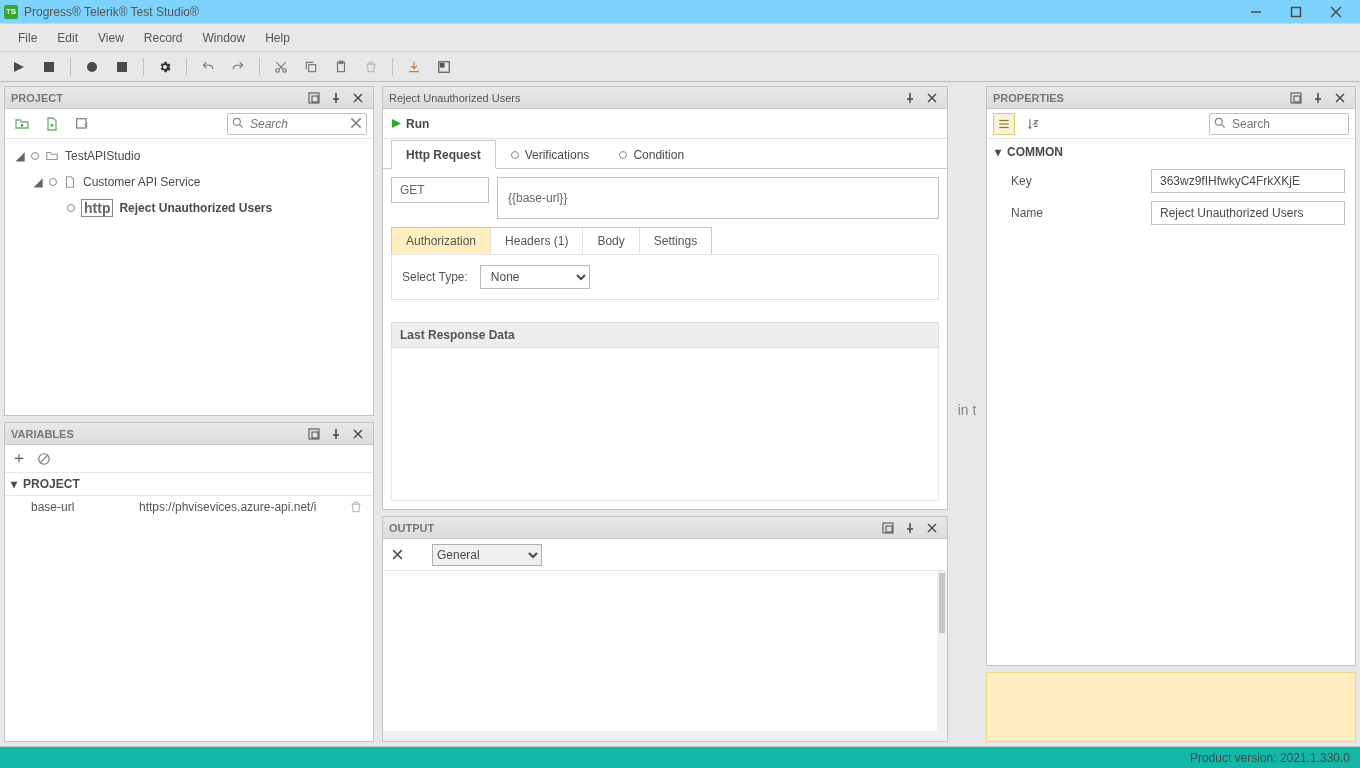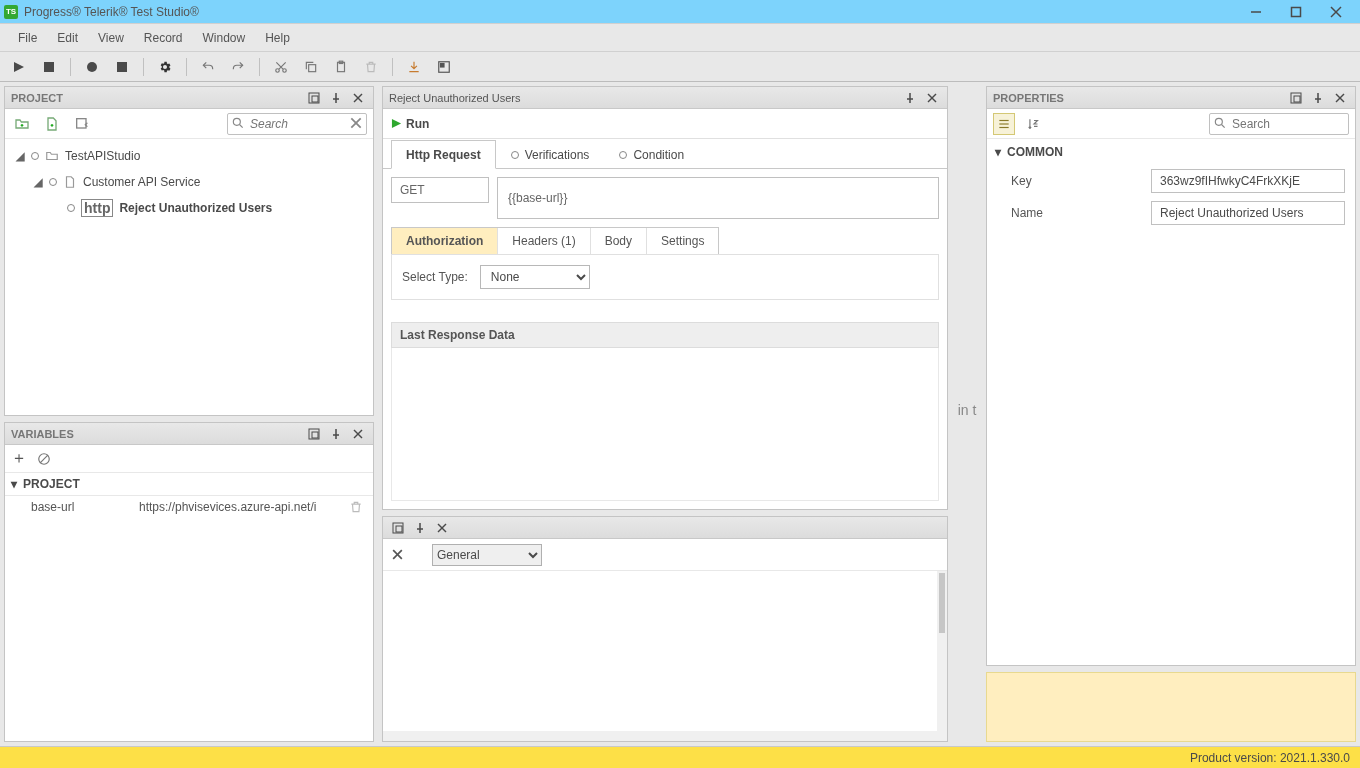--- a/index.html
+++ b/index.html
@@ -58,21 +58,21 @@
 .ed-tabs{display:flex;align-items:center;height:30px;padding:0 8px;gap:0;border-bottom:1px solid #c8c8c8}
 .ed-tab{padding:0 14px;height:29px;display:flex;align-items:center;gap:6px;color:#555;border:1px solid transparent;position:relative;top:1px}
 .ed-tab.active{background:#fff;border:1px solid #c8c8c8;border-bottom:1px solid #fff;font-weight:600}
 .ed-tab .sdot{width:8px;height:8px;border:1.5px solid #888;border-radius:50%}
 .req-row{display:flex;gap:8px;padding:8px}
 .req-row .method{width:98px;height:26px;border:1px solid #c0c0c0;display:flex;align-items:center;padding:0 8px;color:#666}
 .req-row .url{flex:1;height:42px;border:1px solid #c0c0c0;display:flex;align-items:center;padding:11px 10px;color:#666}
 .sub-tabs{display:flex;border:1px solid #c8c8c8;border-bottom:none;margin:0 8px;width:max-content}
 .sub-tab{padding:6px 14px;border-right:1px solid #e0e0e0;color:#555}
 .sub-tab:last-child{border-right:none}
-.sub-tab.active{background:#ffeebf;font-weight:700}
+.sub-tab.active{background:#ffeebf;font-weight:400}
 .sub-body{margin:0 8px 8px;border:1px solid #e0e0e0;padding:10px;display:flex;align-items:center;gap:12px}
 .sub-body label{color:#555}
 .sub-body select{width:110px;height:24px;border:1px solid #b8b8b8;background:#fff;padding:0 6px}
 .resp-hd{height:26px;background:#eee;border:1px solid #dcdcdc;margin:0 8px;display:flex;align-items:center;padding:0 8px;color:#555;font-weight:600}
 .resp-body{flex:1;margin:0 8px 8px;border:1px solid #e8e8e8;border-top:none;background:#fff}
 .output-tb{height:32px;display:flex;align-items:center;padding:0 8px;gap:28px;border-bottom:1px solid #e8e8e8}
 .output-tb select{width:110px;height:22px;border:1px solid #b0b0b0}
 .output-body{flex:1;background:#fff;position:relative}
 .output-body .sb{position:absolute;right:0;top:0;bottom:0;width:10px;background:#f0f0f0}
 .output-body .sb .thumb{height:60px;background:#c6c6c6;margin:2px}
@@ -82,21 +82,21 @@
 .props-tb .pbtn.active{background:#f7f2d8;border-color:#d4c875}
 .props-search{margin-left:auto;position:relative;width:140px}
 .props-search input{width:100%;height:22px;border:1px solid #c0c0c0;border-radius:2px;padding:0 22px;color:#888}
 .props-search .sicon{position:absolute;left:4px;top:3px;color:#888}
 .prop-cat{display:flex;align-items:center;gap:6px;padding:6px 8px;color:#777;font-weight:600}
 .prop-row{display:flex;align-items:center;padding:4px 10px 4px 24px;gap:0}
 .prop-row .pk{width:140px;color:#555}
 .prop-row .pv{flex:1}
 .prop-row .pv input{width:100%;height:24px;border:1px solid #c0c0c0;padding:0 8px}
 .right-footer{position:absolute;left:4px;right:4px;bottom:4px;height:70px;background:#ffeebf;border:1px solid #e8d98f}
-.statusbar{height:22px;background:#fde047;border-top:1px solid #c8c8c8;display:flex;align-items:center;justify-content:flex-end;padding:0 10px;color:#555}
+.statusbar{height:22px;background:#14b8a6;border-top:1px solid #c8c8c8;display:flex;align-items:center;justify-content:flex-end;padding:0 10px;color:#555}
 svg{display:block}
 </style>
 </head>
 <body>
 
 <div class="titlebar">
   <div class="app-icon">TS</div>
   <div class="title">Progress® Telerik® Test Studio®</div>
   <div class="winbtns">
     <div class="winbtn">
@@ -394,20 +394,21 @@
         <label>Select Type:</label>
         <select><option>None</option></select>
       </div>
       <div style="height:14px"></div>
       <div class="resp-hd">Last Response Data</div>
       <div class="resp-body"></div>
     </div>
 
     <div class="panel" style="height:226px">
       <div class="panel-hd">
+        <div class="ptitle">OUTPUT</div>
         <div class="hicon">
             <svg viewBox="0 0 12 12">
               <rect x="1" y="1" width="10" height="10" fill="none" stroke="currentColor"></rect>
               <rect x="4" y="4" width="6" height="6" fill="none" stroke="currentColor"></rect>
             </svg>
           </div>
         <div class="hicon">
             <svg viewBox="0 0 12 12">
               <path d="M6 1v6M3 7h6M6 7v4" stroke="currentColor" stroke-width="1.5" fill="none"></path>
             </svg>

